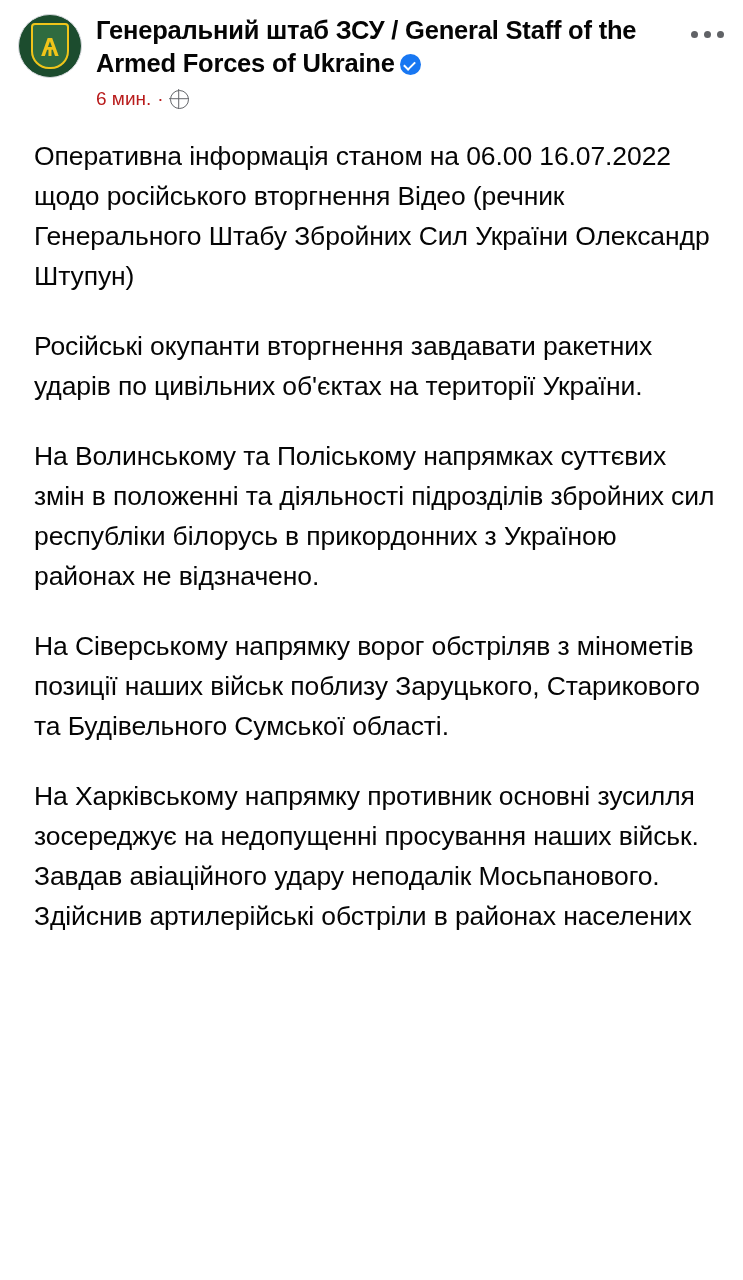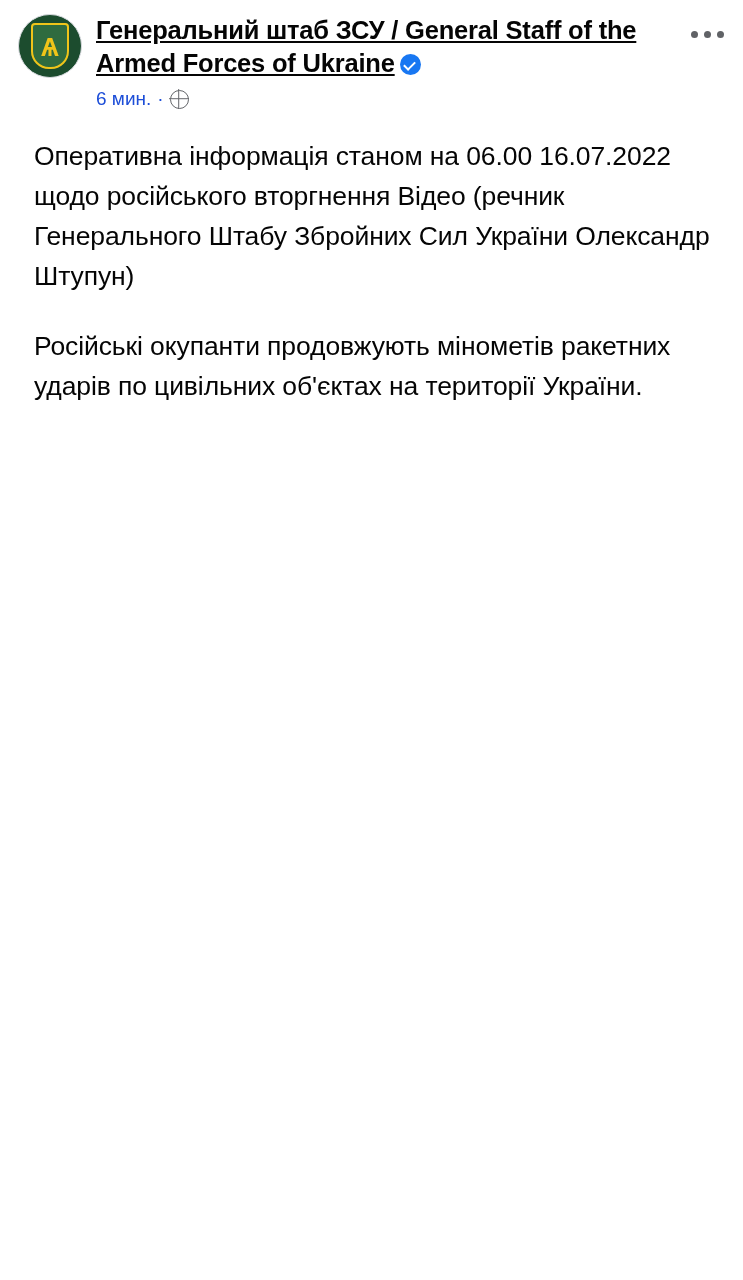--- a/index.html
+++ b/index.html
@@ -61,21 +61,20 @@
     margin-left: 14px;
     flex: 1 1 auto;
     padding-right: 46px;
   }
   .page-name {
     font-size: 25.5px;
     line-height: 33px;
     font-weight: bold;
     color: #050505;
     letter-spacing: -0.2px;
-    text-decoration: underline;
   }
   .verified {
     display: inline-block;
     vertical-align: -3px;
     margin-left: 5px;
     width: 21px;
     height: 21px;
     border-radius: 50%;
     background: #1877f2;
     position: relative;
@@ -89,21 +88,21 @@
     height: 9px;
     border: solid #ffffff;
     border-width: 0 2.2px 2.2px 0;
     transform: rotate(45deg);
   }
   .meta {
     margin-top: 8px;
     display: flex;
     align-items: center;
     font-size: 19px;
-    color: #1d4ed8;
+    color: #b91c1c;
     line-height: 22px;
   }
   .meta .dot {
     margin: 0 6px;
   }
   .globe {
     display: inline-block;
     width: 17px;
     height: 17px;
     border-radius: 50%;
@@ -184,16 +183,19 @@
     </div>
     <div class="more-btn">
       <span></span>
       <span></span>
       <span></span>
     </div>
   </div>
 
   <div class="post-body">
     <p class="para">Оперативна інформація станом на 06.00 16.07.2022 щодо російського вторгнення Відео (речник Генерального Штабу Збройних Сил України Олександр Штупун)</p>
-    <p class="para">Російські окупанти продовжують мінометів ракетних ударів по цивільних об'єктах на території України.</p>
+    <p class="para">Російські окупанти вторгнення завдавати ракетних ударів по цивільних об'єктах на території України.</p>
+    <p class="para">На Волинському та Поліському напрямках суттєвих змін в положенні та діяльності підрозділів збройних сил республіки білорусь в прикордонних з Україною районах не відзначено.</p>
+    <p class="para">На Сіверському напрямку  ворог обстріляв з мінометів позиції наших військ поблизу Заруцького, Старикового та Будівельного Сумської області.</p>
+    <p class="para">На Харківському напрямку противник основні зусилля зосереджує на недопущенні просування наших військ. Завдав авіаційного удару неподалік Мосьпанового. Здійснив артилерійські обстріли в районах населених</p>
   </div>
 
 </div>
 
 </body></html>

